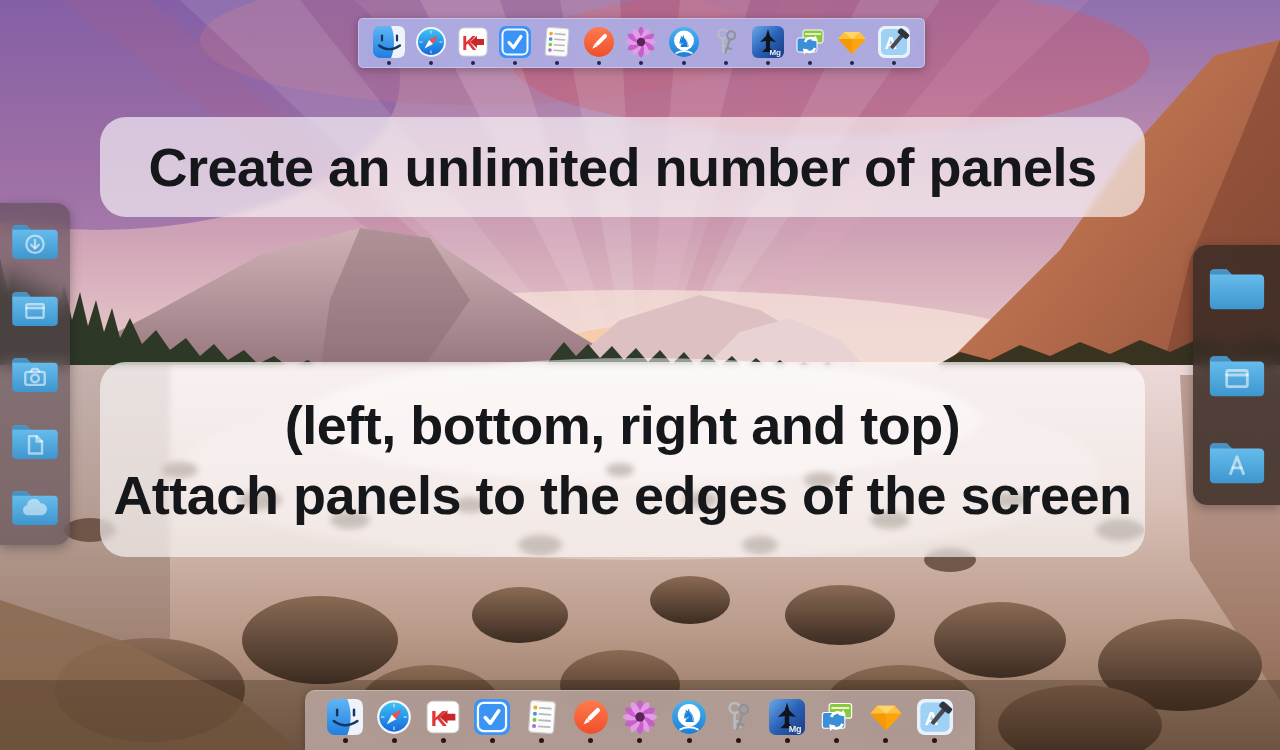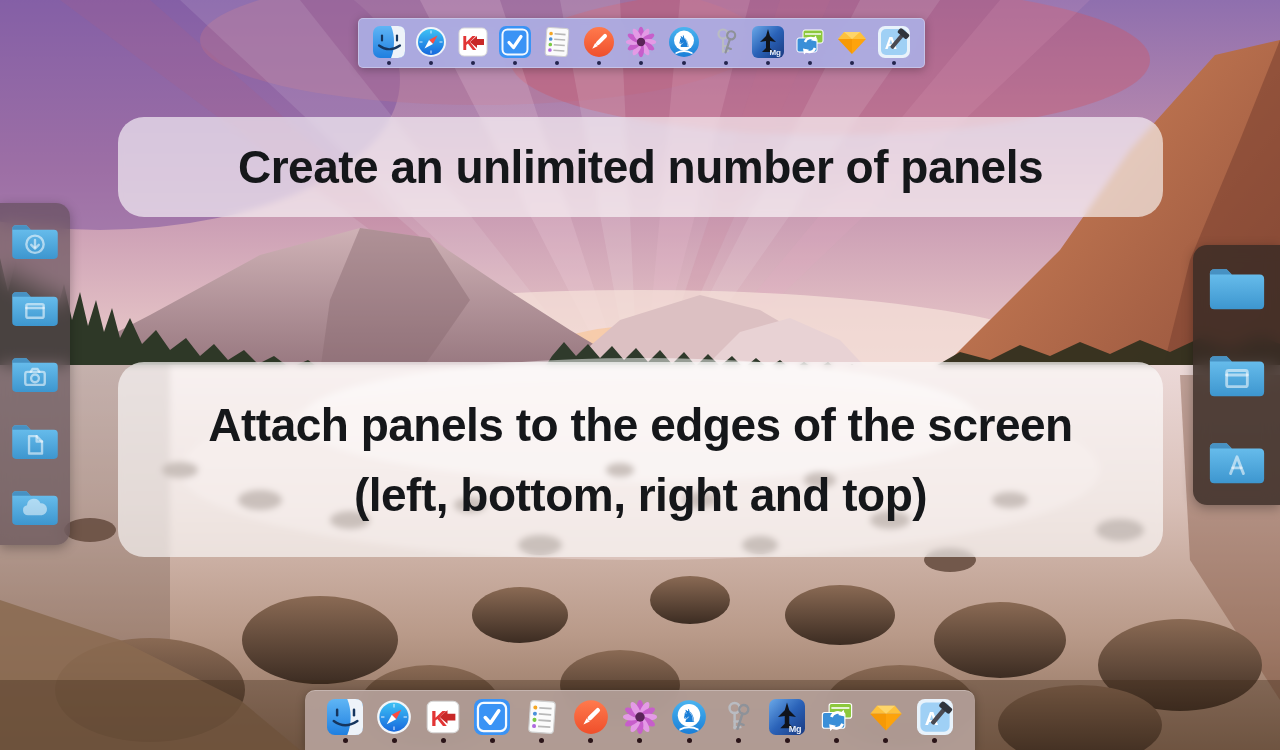--- a/index.html
+++ b/index.html
@@ -29,24 +29,24 @@
               box-sizing:border-box;box-shadow:0 3px 12px rgba(0,0,0,.3);backdrop-filter:blur(8px);}
   .side-panel.left{left:0;top:203px;width:70px;height:342px;border-radius:0 14px 14px 0;
                    background:var(--left-panel-bg);padding:16px 0;}
   .side-panel.right{right:0;top:245px;width:87px;height:260px;border-radius:14px 0 0 14px;
                    background:var(--right-panel-bg);padding:17px 0;}
   .folder-item{margin:0 auto;cursor:pointer;line-height:0;}
   .side-panel.left  .folder-item svg{width:52px;height:44px;}
   .side-panel.right .folder-item svg{width:62px;height:52px;}
 
   
-  .banner{position:absolute;left:118px;width:1045px;box-sizing:border-box;
+  .banner{position:absolute;left:100px;width:1045px;box-sizing:border-box;
           background:var(--banner-bg);border-radius:26px;backdrop-filter:blur(3px);
           display:flex;flex-direction:column;align-items:center;justify-content:center;
-          color:var(--banner-text);font-weight:700;font-size:46px;letter-spacing:-.5px;
+          color:var(--banner-text);font-weight:700;font-size:54px;letter-spacing:-.5px;
           text-align:center;}
   .banner-1{top:117px;height:100px;}
   .banner-2{top:362px;height:195px;line-height:70px;}
 
   
   .fg{fill:none;stroke:rgba(255,255,255,.55);stroke-width:2.2;stroke-linecap:round;stroke-linejoin:round;}
   .fgf{fill:rgba(255,255,255,.5);}
 </style>
 </head>
 <body>
@@ -333,22 +333,22 @@
           </svg></span>
         <span class="run-dot"></span>
       </div>
     </div>
 
   <div class="banner banner-1">
     <span>Create an unlimited number of panels</span>
   </div>
 
   <div class="banner banner-2">
+    <div>(left, bottom, right and top)</div>
     <div>Attach panels to the edges of the screen</div>
-    <div>(left, bottom, right and top)</div>
   </div>
 
   <div class="side-panel left" id="panel-left">
       <div class="folder-item"><span class="icon"><svg viewBox="0 0 48 40">
             <path d="M3 9q0-3.5 3.5-3.5H16l4 4h21.5Q45 9.5 45 13v20q0 3.5-3.5 3.5h-35Q3 36.5 3 33z" fill="url(#g-fold)"></path>
             <path d="M3 9q0-3.5 3.5-3.5H16l4 4H3z" fill="#3e86b8" opacity=".8"></path>
             <g class="fg">
               <circle cx="24" cy="23" r="8"></circle>
               <path d="M24 19v7"></path>
               <path d="M20.5 23.5L24 27l3.5-3.5"></path>

